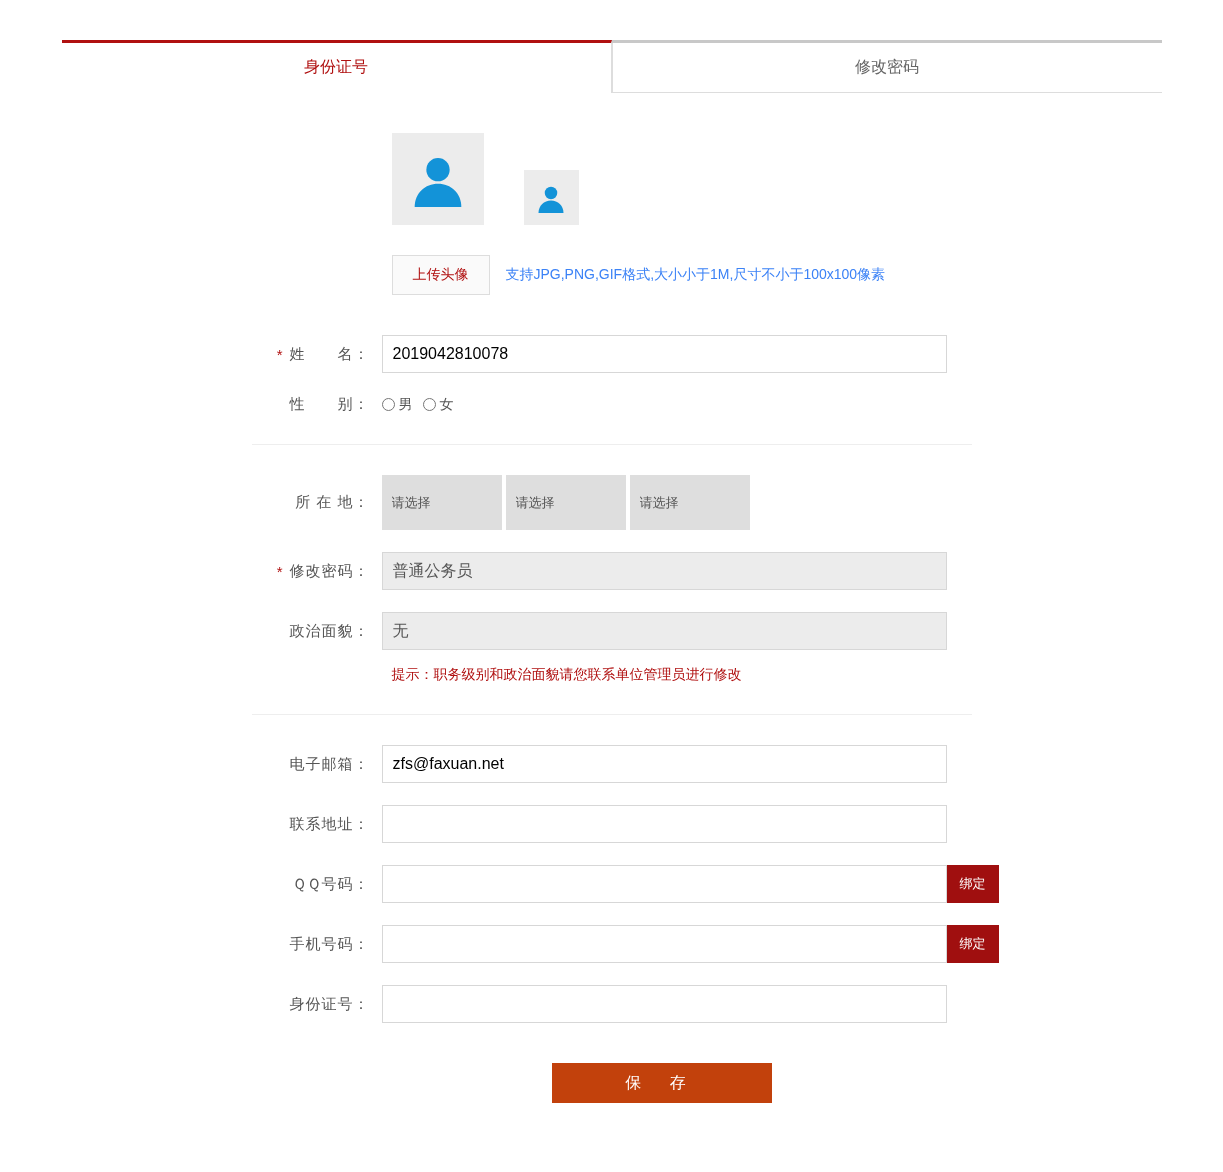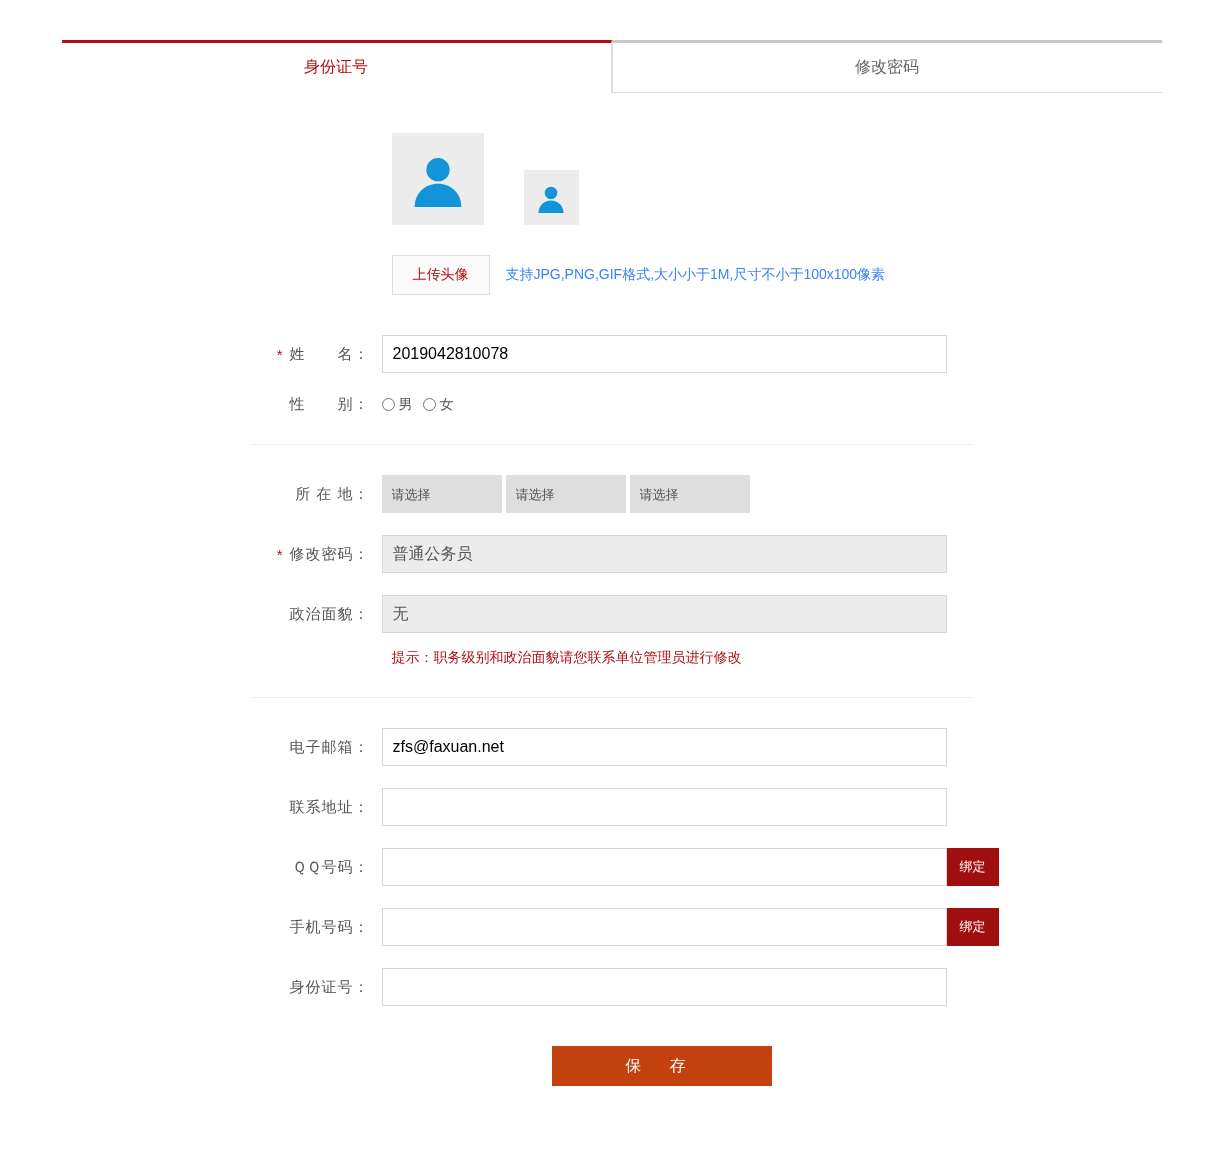--- a/index.html
+++ b/index.html
@@ -17,21 +17,21 @@
     .upload-btn { border: 1px solid #ddd; background: #fafafa; color: #b01010; padding: 10px 20px; cursor: pointer; font-size: 14px; }
     .upload-hint { color: #3b82f6; font-size: 14px; }
     .row { display: flex; align-items: center; margin-bottom: 22px; }
     .label-cell { width: 130px; text-align: right; padding-right: 12px; color: #555; font-size: 15px; display: flex; justify-content: flex-end; align-items: center; gap: 6px; letter-spacing: 1px; }
     .req { color: #b01010; }
     .input-text { width: 565px; height: 38px; border: 1px solid #d7d7d7; padding: 0 10px; font-size: 16px; }
     .input-text.readonly { background: #ececec; color: #555; }
     .radio-group { display: flex; align-items: center; gap: 10px; color: #555; }
     .radio-group label { display: flex; align-items: center; gap: 4px; cursor: pointer; }
     .radio-group input { margin: 0; }
-    .sel { width: 120px; height: 38px; background: #dedede; border: none; padding: 0 10px; font-size: 13px; color: #555; margin-right: 4px; appearance: none; -webkit-appearance: none; }
+    .sel { width: 120px; height: 55px; background: #dedede; border: none; padding: 0 10px; font-size: 13px; color: #555; margin-right: 4px; appearance: none; -webkit-appearance: none; }
     .divider { border: none; border-top: 1px solid #eee; margin: 30px 0 30px 0px; width: 720px; }
     .tip-text { color: #b01010; font-size: 14px; margin-left: 140px; margin-bottom: 24px; margin-top: -6px; }
     .bind-btn { width: 52px; height: 38px; background: #a00f0f; color: #fff; border: none; cursor: pointer; font-size: 13px; margin-left: 0; }
     .save-btn { width: 220px; height: 40px; background: #c2410c; color: #fff; border: none; font-size: 16px; letter-spacing: 12px; cursor: pointer; display: block; margin: 40px 0 0 300px; }
   </style>
 </head>
 <body>
 
 <div class="container">
   <div class="tabs">

